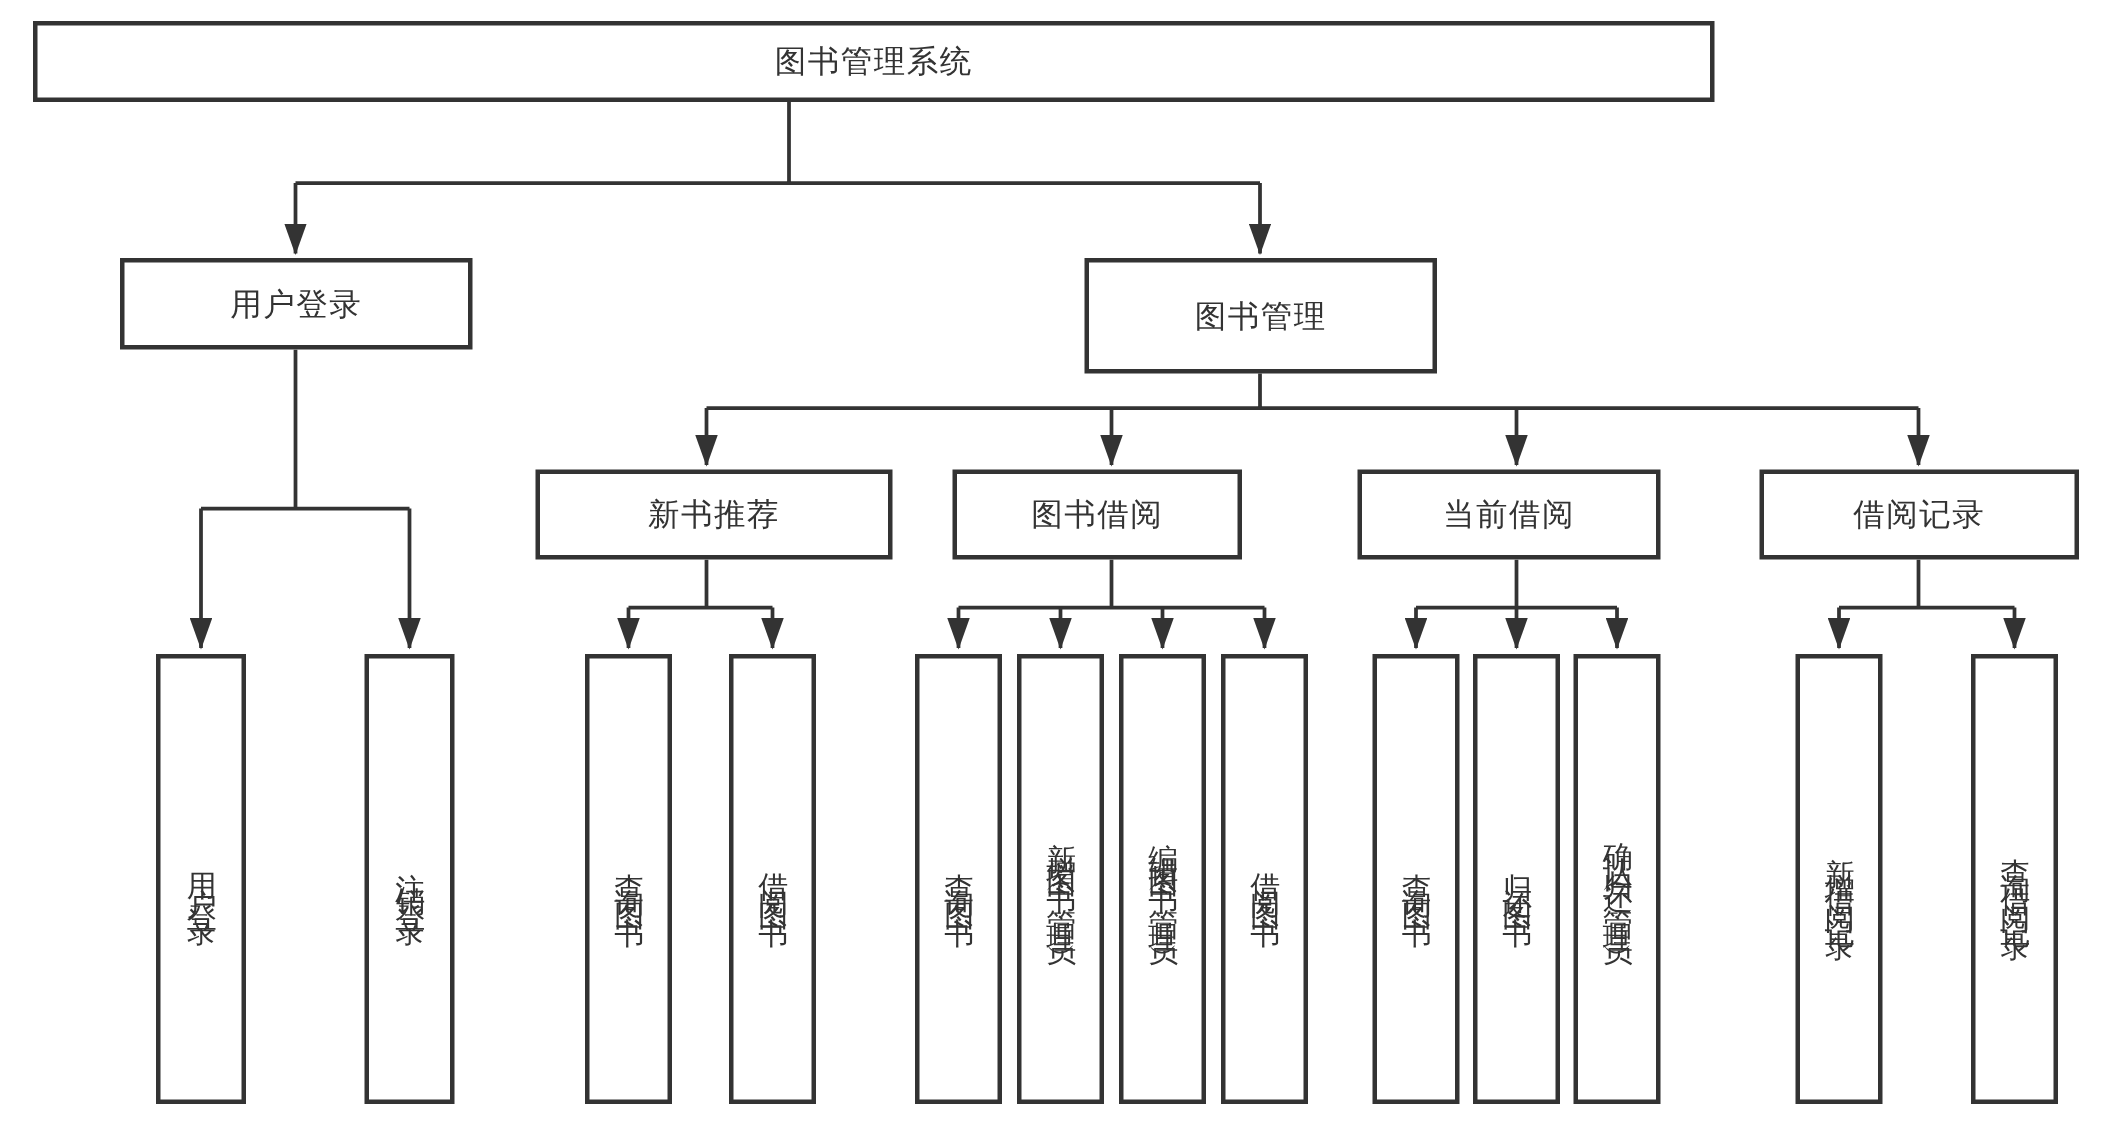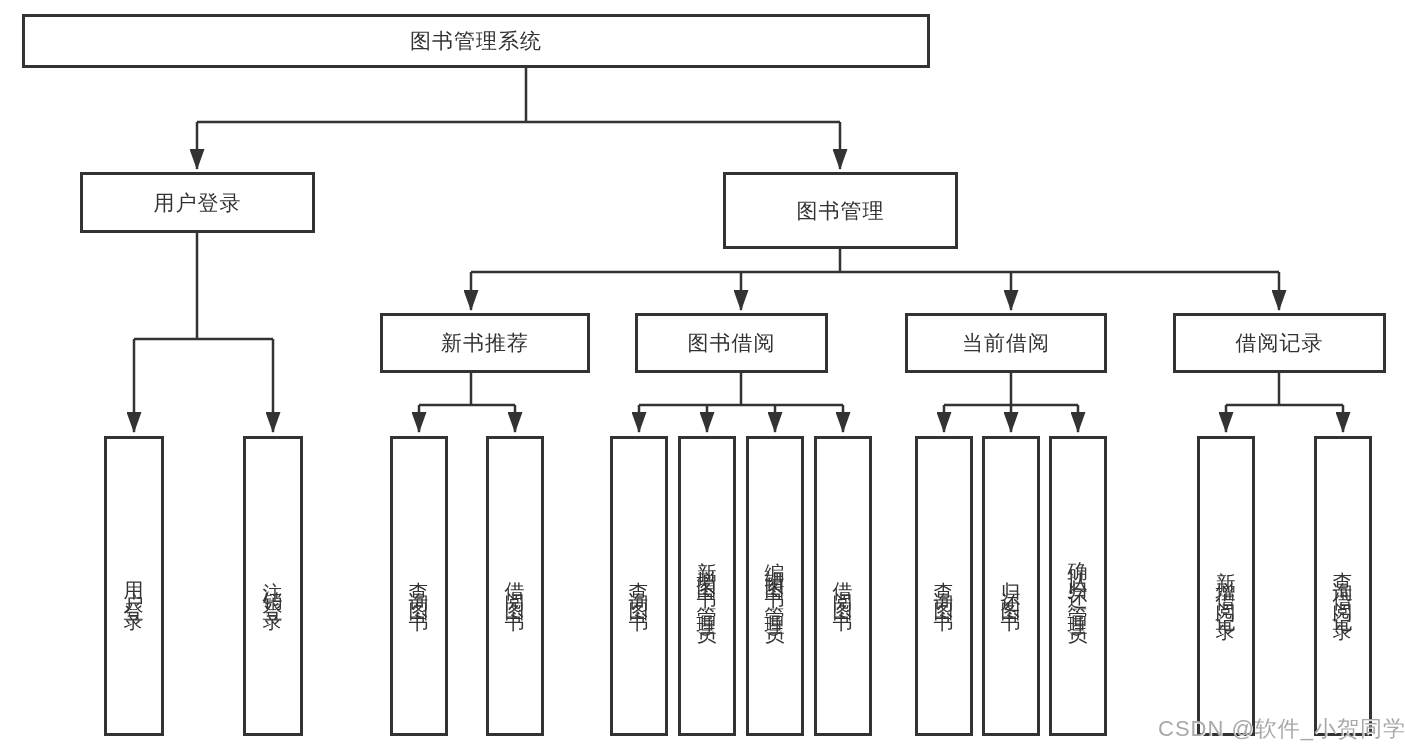--- a/index.html
+++ b/index.html
@@ -109,32 +109,32 @@
       <path d="M1078,405 V432" marker-end="url(#arrow)"></path>
     </g>
 
     <g stroke="#333333" stroke-width="2.5" fill="none">
       <path d="M1279,373 V406 M1226,405 H1343"></path>
       <path d="M1226,405 V432" marker-end="url(#arrow)"></path>
       <path d="M1343,405 V432" marker-end="url(#arrow)"></path>
     </g>
   </svg>
 
-  <div class="node" style="left:22px;top:14px;width:908px;height:54px">
+  <div class="node" style="left:22px;top:14px;width:1121px;height:54px">
     <span class="hlbl">图书管理系统</span>
   </div>
 
   <div class="node" style="left:80px;top:172px;width:235px;height:61px">
     <span class="hlbl">用户登录</span>
   </div>
   <div class="node" style="left:723px;top:172px;width:235px;height:77px">
     <span class="hlbl">图书管理</span>
   </div>
 
-  <div class="node" style="left:380px;top:313px;width:210px;height:60px">
+  <div class="node" style="left:357px;top:313px;width:238px;height:60px">
     <span class="hlbl">新书推荐</span>
   </div>
   <div class="node" style="left:635px;top:313px;width:193px;height:60px">
     <span class="hlbl">图书借阅</span>
   </div>
   <div class="node" style="left:905px;top:313px;width:202px;height:60px">
     <span class="hlbl">当前借阅</span>
   </div>
   <div class="node" style="left:1173px;top:313px;width:213px;height:60px">
     <span class="hlbl">借阅记录</span>
@@ -177,15 +177,14 @@
     <span class="vlbl tight">确认归还（管理员）</span>
   </div>
 
   <div class="node" style="left:1197px;top:436px;width:58px;height:300px">
     <span class="vlbl">新增借阅记录</span>
   </div>
   <div class="node" style="left:1314px;top:436px;width:58px;height:300px">
     <span class="vlbl">查询借阅记录</span>
   </div>
 
-  <div class="watermark">CSDN @软件_小贺同学</div>
 
 </div>
 
 </body></html>

